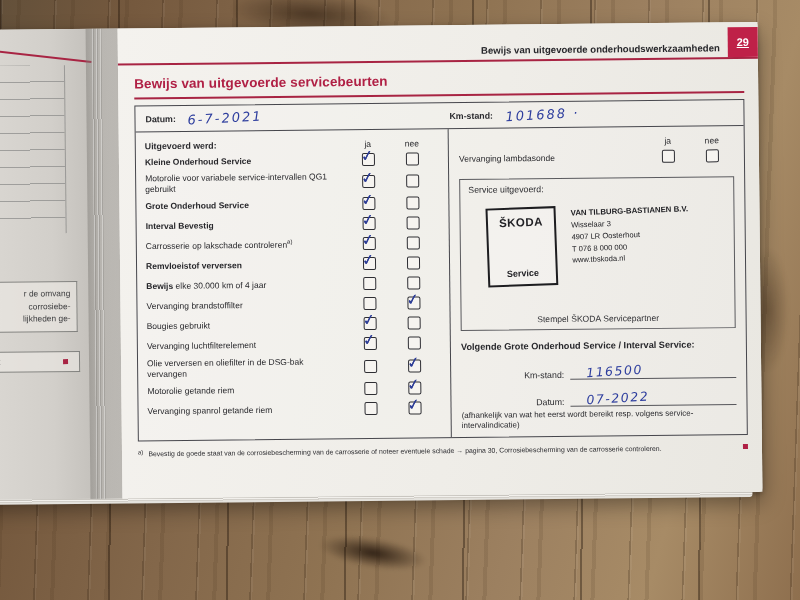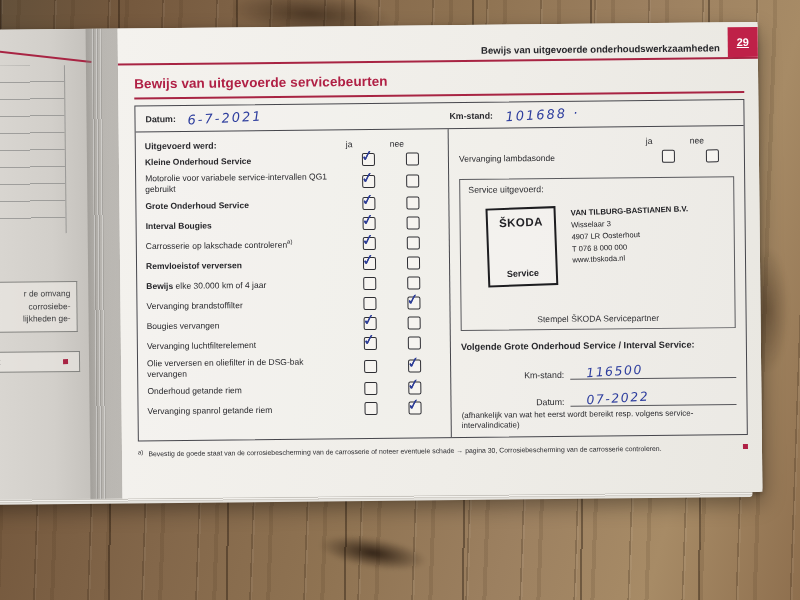--- a/index.html
+++ b/index.html
@@ -52,21 +52,21 @@
   .datum-row{display:flex;align-items:center;height:25px;border-bottom:1.3px solid #46464c;font-size:8.8px;font-weight:bold;color:#2b2b2f;}
   .d-half{display:flex;align-items:center;width:50%;padding-left:10px;}
   .hw{font-family:"DejaVu Sans",sans-serif;font-style:italic;color:#2e3e9e;font-weight:normal;}
   .hw-big{font-size:13px;letter-spacing:2px;transform:rotate(-2.5deg);margin-left:12px;white-space:nowrap;}
   .cols{display:flex;align-items:stretch;}
   .col-left{width:49.5%;border-right:1.3px solid #46464c;padding:2px 14px 6px 9px;}
   .col-right{flex:1;padding:2px 10px 6px 10px;position:relative;}
 
   .list-hdr{display:flex;align-items:flex-end;height:17px;font-size:8.8px;color:#2b2b2f;}
   .list-hdr .hlbl{flex:1;font-weight:bold;}
-  .cellh{width:44px;font-size:8.6px;}
+  .cellh{width:44px;text-align:center;font-size:8.6px;}
   .chk-row{display:flex;align-items:center;min-height:20px;}
   .chk-row .lbl{flex:1;font-size:8.5px;line-height:1.18;color:#28282c;padding:2px 3px 2px 0;}
   .chk-row .lbl sup{font-size:6px;}
   .cell{width:44px;display:flex;justify-content:center;}
   .cb{position:relative;width:11px;height:11px;border:1.4px solid #2e2e33;border-radius:2px;background:#f6f4f0;}
   .cb.checked::after{content:"✓";position:absolute;left:-2px;top:-7px;font-size:15px;font-weight:bold;
     color:#2c3c96;transform:rotate(-8deg);text-shadow:0 0 .4px #2c3c96;}
 
   .svc-box{margin-top:11px;border:1px solid #5a5a5e;height:140px;position:relative;padding:5px 8px;}
   .svc-label{font-size:8.8px;color:#2b2b2f;}
@@ -175,21 +175,21 @@
     <span class="lbl"><b class="lbl-bold">Grote Onderhoud Service</b><span class="lbl-rest"></span><sup class="lbl-sup"></sup></span>
     <span class="cell">
                     <span class="cb cb-ja checked"></span>
                   </span>
     <span class="cell">
                     <span class="cb cb-nee"></span>
                   </span>
   </div>
 
   <div class="chk-row">
-    <span class="lbl"><b class="lbl-bold">Interval Bougies</b><span class="lbl-rest"></span><sup class="lbl-sup"></sup></span>
+    <span class="lbl"><b class="lbl-bold">Interval Bevestig</b><span class="lbl-rest"></span><sup class="lbl-sup"></sup></span>
     <span class="cell">
                     <span class="cb cb-ja checked"></span>
                   </span>
     <span class="cell">
                     <span class="cb cb-nee"></span>
                   </span>
   </div>
 
   <div class="chk-row">
     <span class="lbl"><b class="lbl-bold"></b><span class="lbl-rest">Carrosserie op lakschade controleren</span><sup class="lbl-sup">a)</sup></span>
@@ -225,21 +225,21 @@
     <span class="lbl"><b class="lbl-bold"></b><span class="lbl-rest">Vervanging brandstoffilter</span><sup class="lbl-sup"></sup></span>
     <span class="cell">
                     <span class="cb cb-ja"></span>
                   </span>
     <span class="cell">
                     <span class="cb cb-nee checked"></span>
                   </span>
   </div>
 
   <div class="chk-row">
-    <span class="lbl"><b class="lbl-bold"></b><span class="lbl-rest">Bougies vervangen</span><sup class="lbl-sup"></sup></span>
+    <span class="lbl"><b class="lbl-bold"></b><span class="lbl-rest">Bougies gebruikt</span><sup class="lbl-sup"></sup></span>
     <span class="cell">
                     <span class="cb cb-ja checked"></span>
                   </span>
     <span class="cell">
                     <span class="cb cb-nee"></span>
                   </span>
   </div>
 
   <div class="chk-row">
     <span class="lbl"><b class="lbl-bold"></b><span class="lbl-rest">Vervanging luchtfilterelement</span><sup class="lbl-sup"></sup></span>
@@ -255,21 +255,21 @@
     <span class="lbl"><b class="lbl-bold"></b><span class="lbl-rest">Olie verversen en oliefilter in de DSG-bak vervangen</span><sup class="lbl-sup"></sup></span>
     <span class="cell">
                     <span class="cb cb-ja"></span>
                   </span>
     <span class="cell">
                     <span class="cb cb-nee checked"></span>
                   </span>
   </div>
 
   <div class="chk-row">
-    <span class="lbl"><b class="lbl-bold"></b><span class="lbl-rest">Onderhoud getande riem</span><sup class="lbl-sup"></sup></span>
+    <span class="lbl"><b class="lbl-bold"></b><span class="lbl-rest">Motorolie getande riem</span><sup class="lbl-sup"></sup></span>
     <span class="cell">
                     <span class="cb cb-ja"></span>
                   </span>
     <span class="cell">
                     <span class="cb cb-nee checked"></span>
                   </span>
   </div>
 
   <div class="chk-row">
     <span class="lbl"><b class="lbl-bold"></b><span class="lbl-rest">Vervanging spanrol getande riem</span><sup class="lbl-sup"></sup></span>

